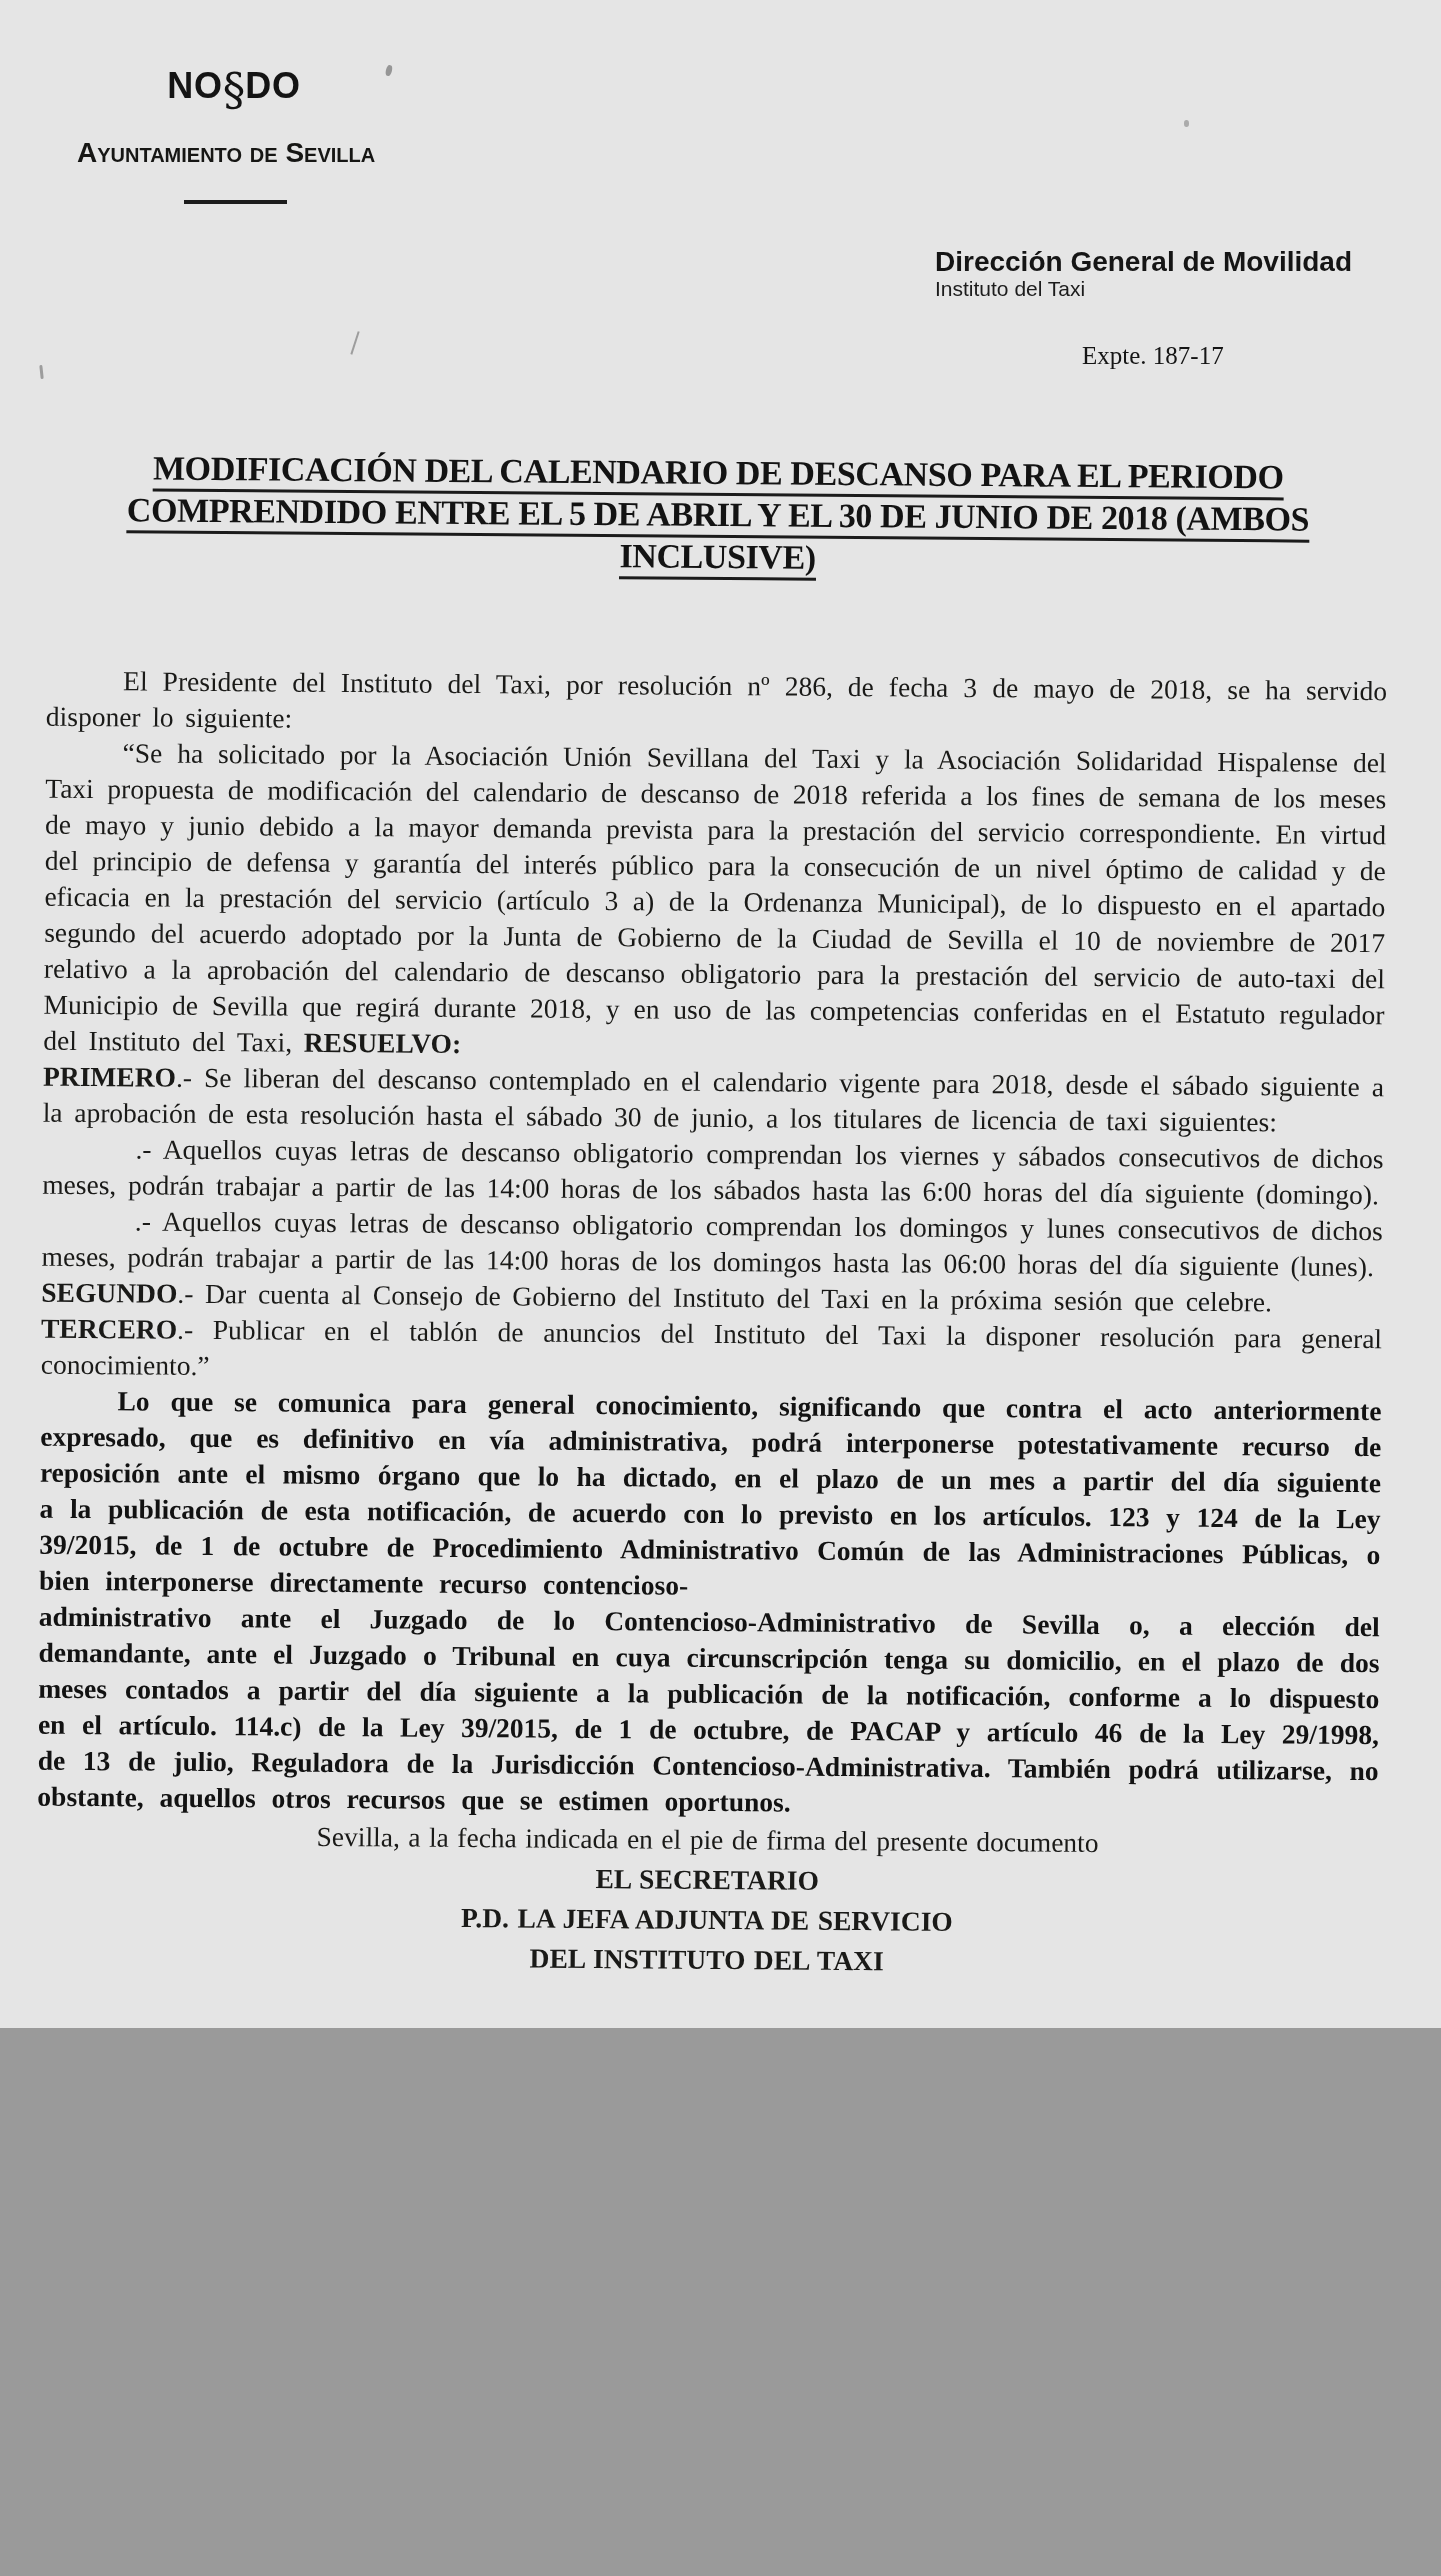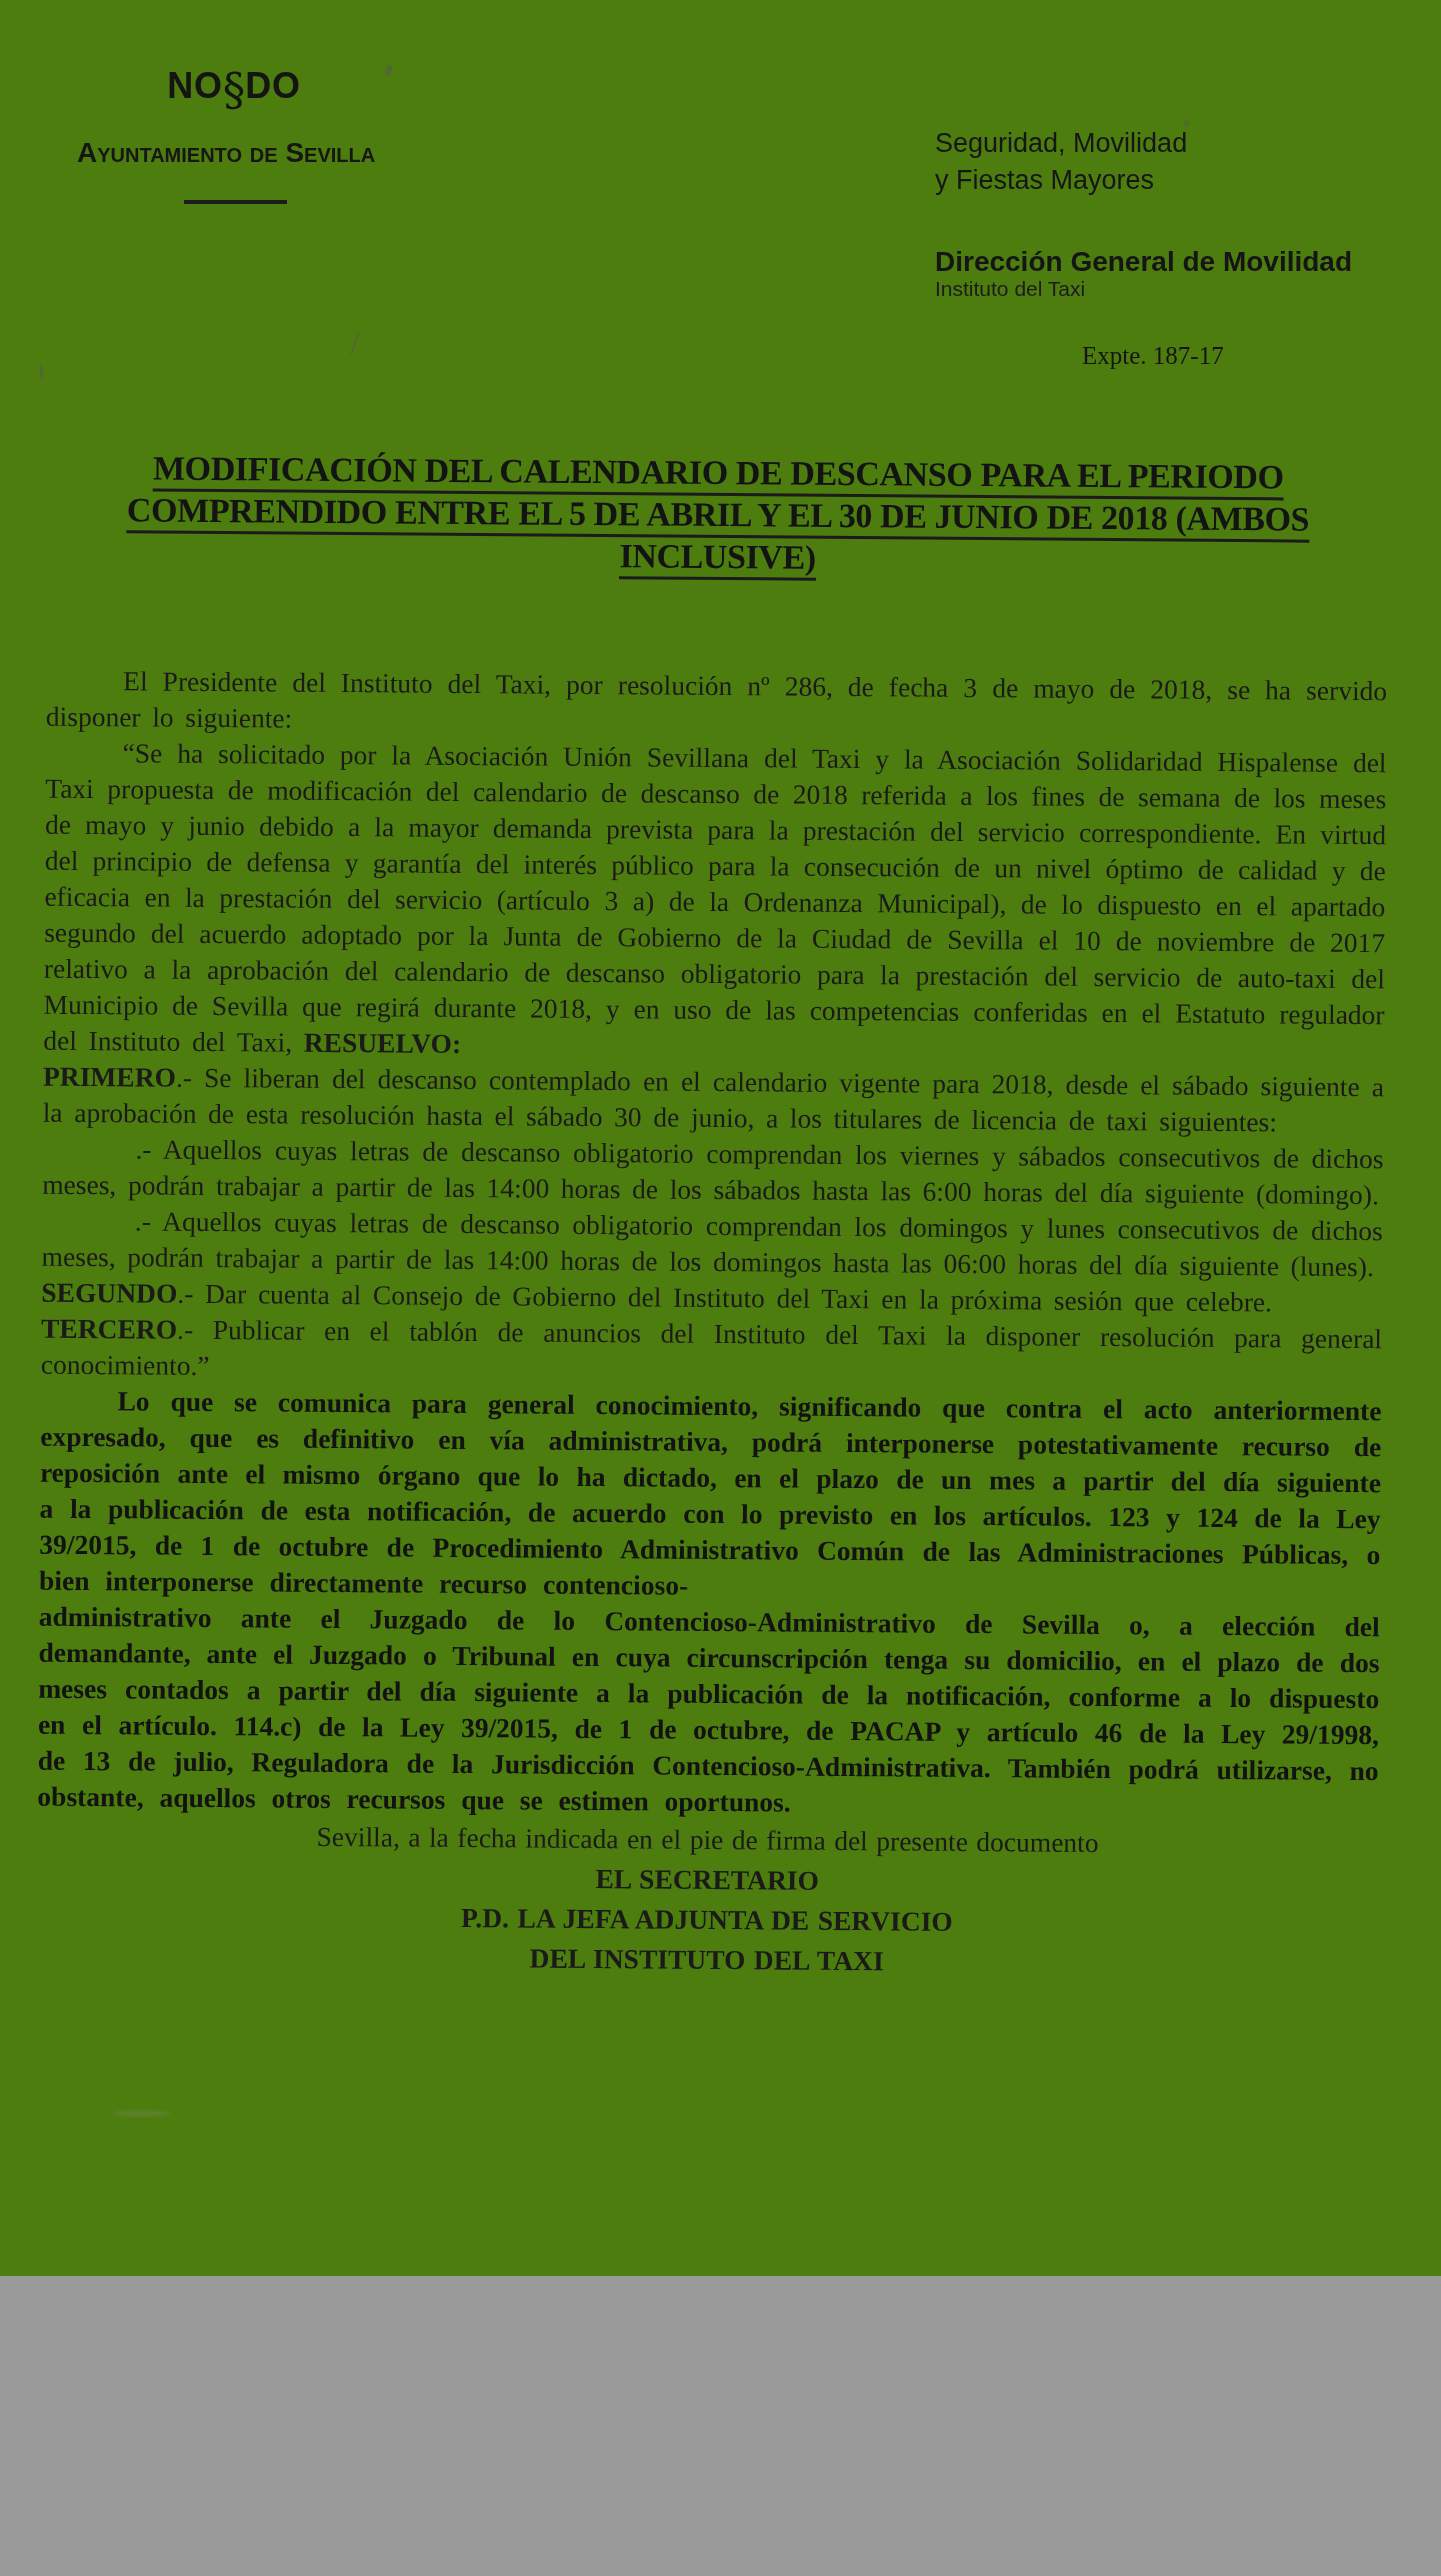--- a/index.html
+++ b/index.html
@@ -1,19 +1,19 @@
 <!DOCTYPE html>
 <html style="font-size:13px"><head>
 <meta charset="utf-8">
 <style>
   html,body{margin:0;padding:0;background:#9a9a9a;}
   .page{
     position:relative;
-    width:1442px;height:2276px;
-    background:#4d7c0f;
+    width:1442px;height:2028px;
+    background:#e5e5e5;
     overflow:hidden;
     font-family:"Liberation Serif",serif;
     color:#1a1a18;
   }
 
   
   .logo{
     position:absolute;top:65px;left:153px;width:162px;
     text-align:center;
     font-family:"Liberation Sans",sans-serif;
@@ -96,24 +96,20 @@
 </head>
 <body>
 
 <div class="page">
 
   <div class="logo"><span>NO</span><span class="logo-glyph">§</span><span>DO</span></div>
 
   <div class="org">Ayuntamiento de Sevilla</div>
   <div class="logo-rule"></div>
 
-  <div class="area">
-    <div>Seguridad, Movilidad</div>
-    <div>y Fiestas Mayores</div>
-  </div>
   <div class="dg">Dirección General de Movilidad</div>
   <div class="inst">Instituto del Taxi</div>
   <div class="expte">Expte. 187-17</div>
 
   <div class="content">
 
     <div class="doc-title">
       <div><span class="u">MODIFICACIÓN DEL CALENDARIO DE DESCANSO PARA EL PERIODO</span></div>
       <div><span class="u">COMPRENDIDO ENTRE EL 5 DE ABRIL Y EL 30 DE JUNIO DE 2018 (AMBOS</span></div>
       <div><span class="u">INCLUSIVE)</span></div>

